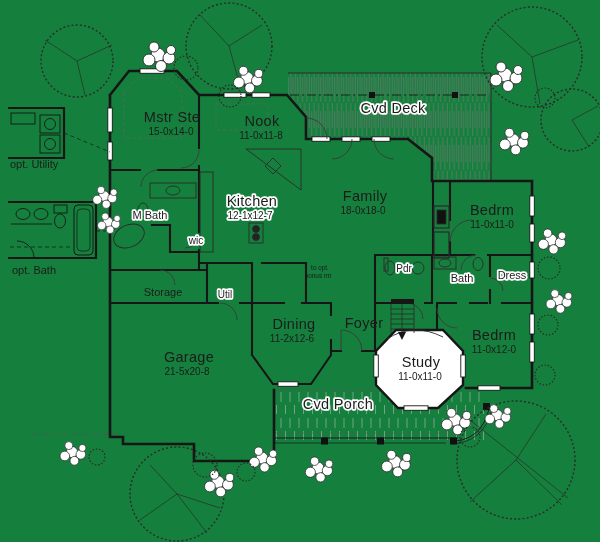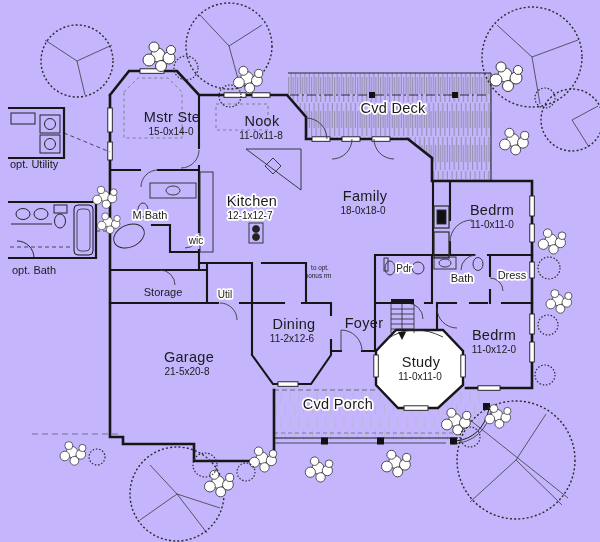--- a/index.html
+++ b/index.html
@@ -1,16 +1,16 @@
 <!DOCTYPE html>
 <html><head>
 <meta charset="utf-8">
 <style>
   html,body{margin:0;padding:0;background:#ffffff;}
-  .canvas{width:600px;height:542px;background:#c4b5fd;position:relative;overflow:hidden;}
+  .canvas{width:600px;height:542px;background:#15803d;position:relative;overflow:hidden;}
   svg{display:block;}
   text{font-family:"Liberation Sans","DejaVu Sans",sans-serif;fill:#1b1b1b;text-anchor:middle;}
   .rm{font-size:14.5px;letter-spacing:.3px;}
   .dim{font-size:10px;}
   .md{font-size:11px;}
   .sm{font-size:10px;}
   .tiny{font-size:6.4px;}
   .start{text-anchor:start;}
   .halo{paint-order:stroke;stroke:#ffffff;stroke-width:3.5px;stroke-linejoin:round;}
 </style>

